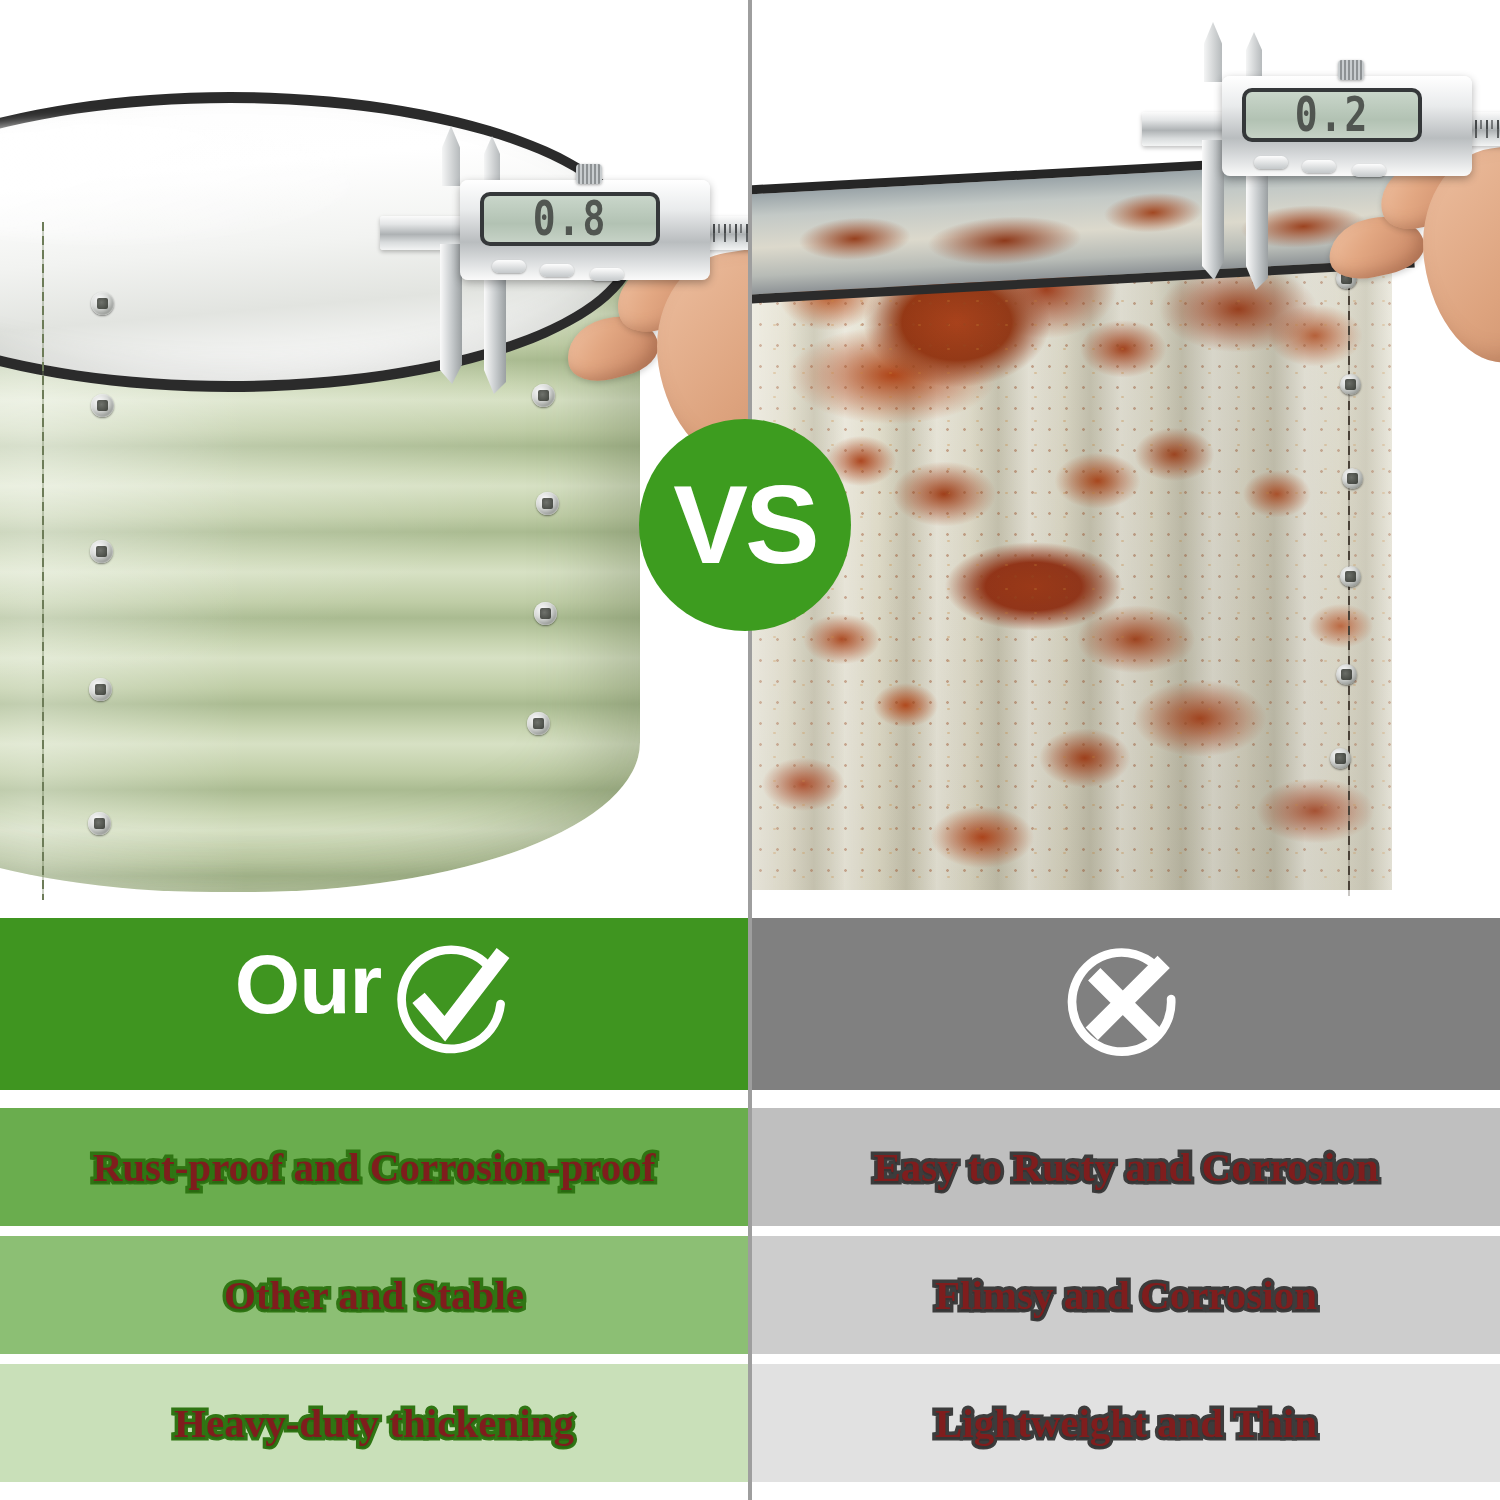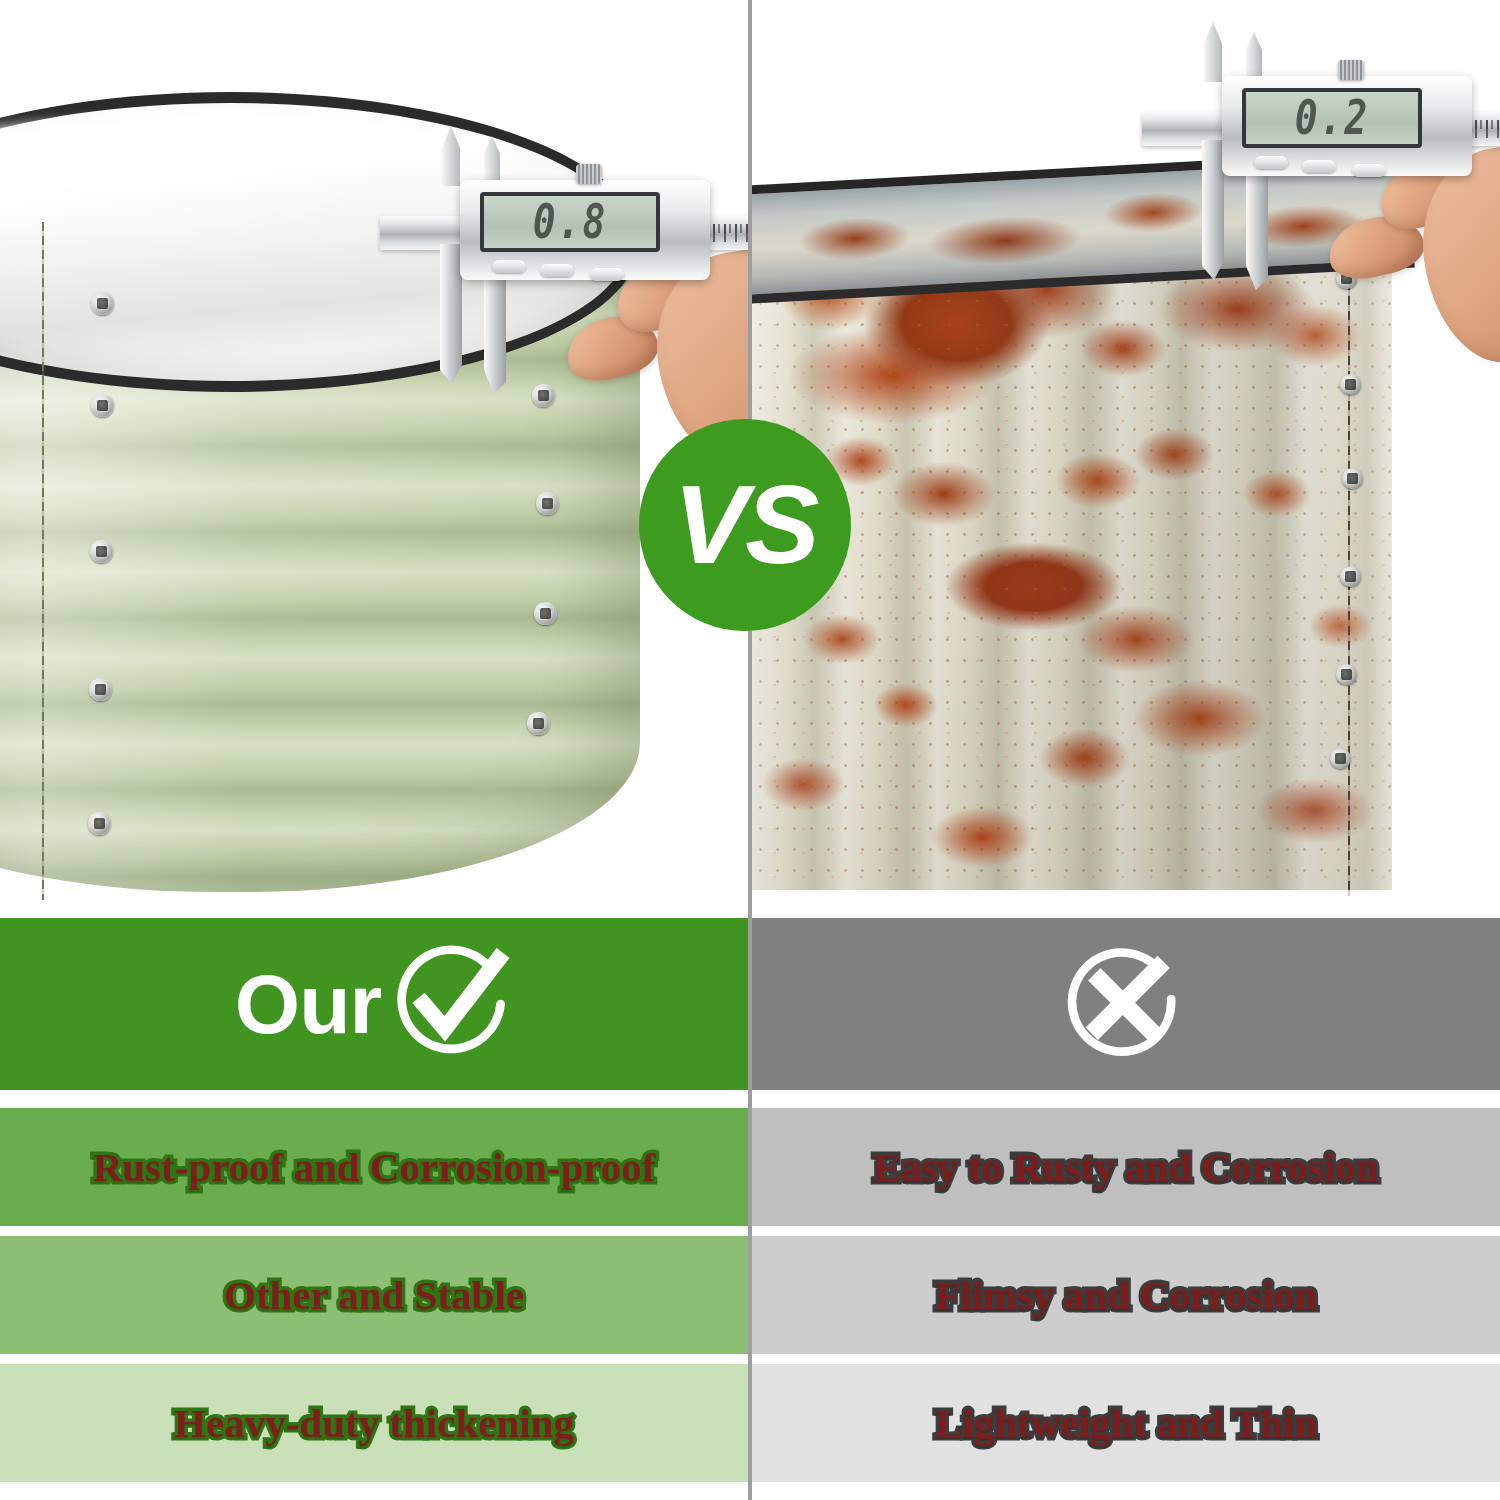--- a/index.html
+++ b/index.html
@@ -63,24 +63,24 @@
             background:linear-gradient(to bottom,#fbfbfb 0%,#e3e5e6 24%,#aeb2b4 54%,#d9dcdd 78%,#f3f4f4 100%);
             border-radius:3px;box-shadow:0 2px 4px rgba(0,0,0,.25);}
   .cal-beam-ticks{position:absolute;left:300px;top:72px;width:160px;height:18px;
             background:repeating-linear-gradient(to right,#3a3d3f 0 2px,rgba(0,0,0,0) 2px 11px);opacity:.75;}
   .cal-beam-ticks2{position:absolute;left:300px;top:72px;width:160px;height:9px;
             background:repeating-linear-gradient(to right,#3a3d3f 0 2px,rgba(0,0,0,0) 2px 5.5px);opacity:.6;}
 
   .cal-body{position:absolute;left:80px;top:28px;width:250px;height:100px;border-radius:8px;
             background:linear-gradient(to bottom,#ffffff 0%,#e9ebec 30%,#b9bdbf 62%,#e2e4e5 86%,#fafafa 100%);
             box-shadow:0 3px 8px rgba(0,0,0,.3);}
-  .cal-lcd{position:absolute;left:100px;top:40px;width:180px;height:60px;border-radius:4px;
+  .cal-lcd{position:absolute;left:100px;top:40px;width:180px;height:54px;border-radius:10px;
             background:linear-gradient(to bottom,#c9d6ca,#b2c2b3 60%,#c6d2c6);
             border:4px solid #35383a;box-sizing:border-box;
-            display:flex;align-items:center;justify-content:center;font-style:italic;}
+            display:flex;align-items:center;justify-content:center;}
   .cal-digits{font-family:"DejaVu Sans Mono","Liberation Mono",monospace;
             font-size:38px;font-weight:700;color:#3a3d3a;letter-spacing:2px;
             transform:scaleY(1.25);opacity:.82;}
   .cal-btn{position:absolute;width:34px;height:13px;border-radius:7px;
             background:linear-gradient(to bottom,#fdfdfd,#c4c8ca);box-shadow:0 1px 2px rgba(0,0,0,.3);}
   .cal-thumb{position:absolute;left:88px;top:12px;width:26px;height:20px;border-radius:4px;
             background:repeating-linear-gradient(to right,#c9cdcf 0 2px,#8e9294 2px 4px);
             box-shadow:0 1px 3px rgba(0,0,0,.35);}
   .cal-jaw-fixed{position:absolute;left:60px;top:92px;width:22px;height:140px;
             background:linear-gradient(to right,#fafafa,#c5c9cb 55%,#9ba0a2);
@@ -163,34 +163,34 @@
      box-shadow:0 1px 2px rgba(0,0,0,.5);}
   .rust-screw::after{content:"";position:absolute;left:5px;top:5px;width:11px;height:11px;border-radius:2px;
      background:radial-gradient(circle at 40% 40%,#6a6d67,#3b3e38);}
   .rust-seam{position:absolute;z-index:10;width:2px;
      background:repeating-linear-gradient(to bottom,#4a4238 0 9px,rgba(74,66,56,.3) 9px 15px);}
 
   
   .vs-badge{position:absolute;left:639px;top:419px;width:212px;height:212px;border-radius:50%;
      background:#3d9c1f;z-index:50;display:flex;align-items:center;justify-content:center;}
   .vs-badge span{color:#ffffff;font-size:112px;font-weight:700;letter-spacing:-3px;
-     line-height:1;font-family:"Liberation Sans","DejaVu Sans",sans-serif;font-style:italic;}
+     line-height:1;font-family:"Liberation Sans","DejaVu Sans",sans-serif;}
 
   
   .table-area{position:absolute;left:0;top:900px;width:1500px;height:600px;}
   .tbl-divider{position:absolute;left:748px;top:0;width:4px;height:600px;background:#9e9e9e;z-index:20;}
 
   .band{position:absolute;display:flex;align-items:center;justify-content:center;}
   .band-left{left:0;width:748px;}
   .band-right{left:752px;width:748px;}
 
   .hdr{height:172px;top:18px;}
   .hdr-left{background:#3f9520;}
   .hdr-right{background:#808080;}
-  .hdr-inner{display:flex;align-items:center;gap:12px;}
+  .hdr-inner{display:flex;gap:12px;}
   .hdr-word{color:#fff;font-size:84px;font-weight:700;line-height:1;
      font-family:"Liberation Sans","DejaVu Sans",sans-serif;letter-spacing:-1px;}
   .hdr-mark{width:124px;height:124px;position:relative;margin-left:-4px;}
 
   .row{height:118px;}
   .row1{top:208px;}
   .row2{top:336px;}
   .row3{top:464px;}
 
   .r1-left{background:#6aad4e;}

